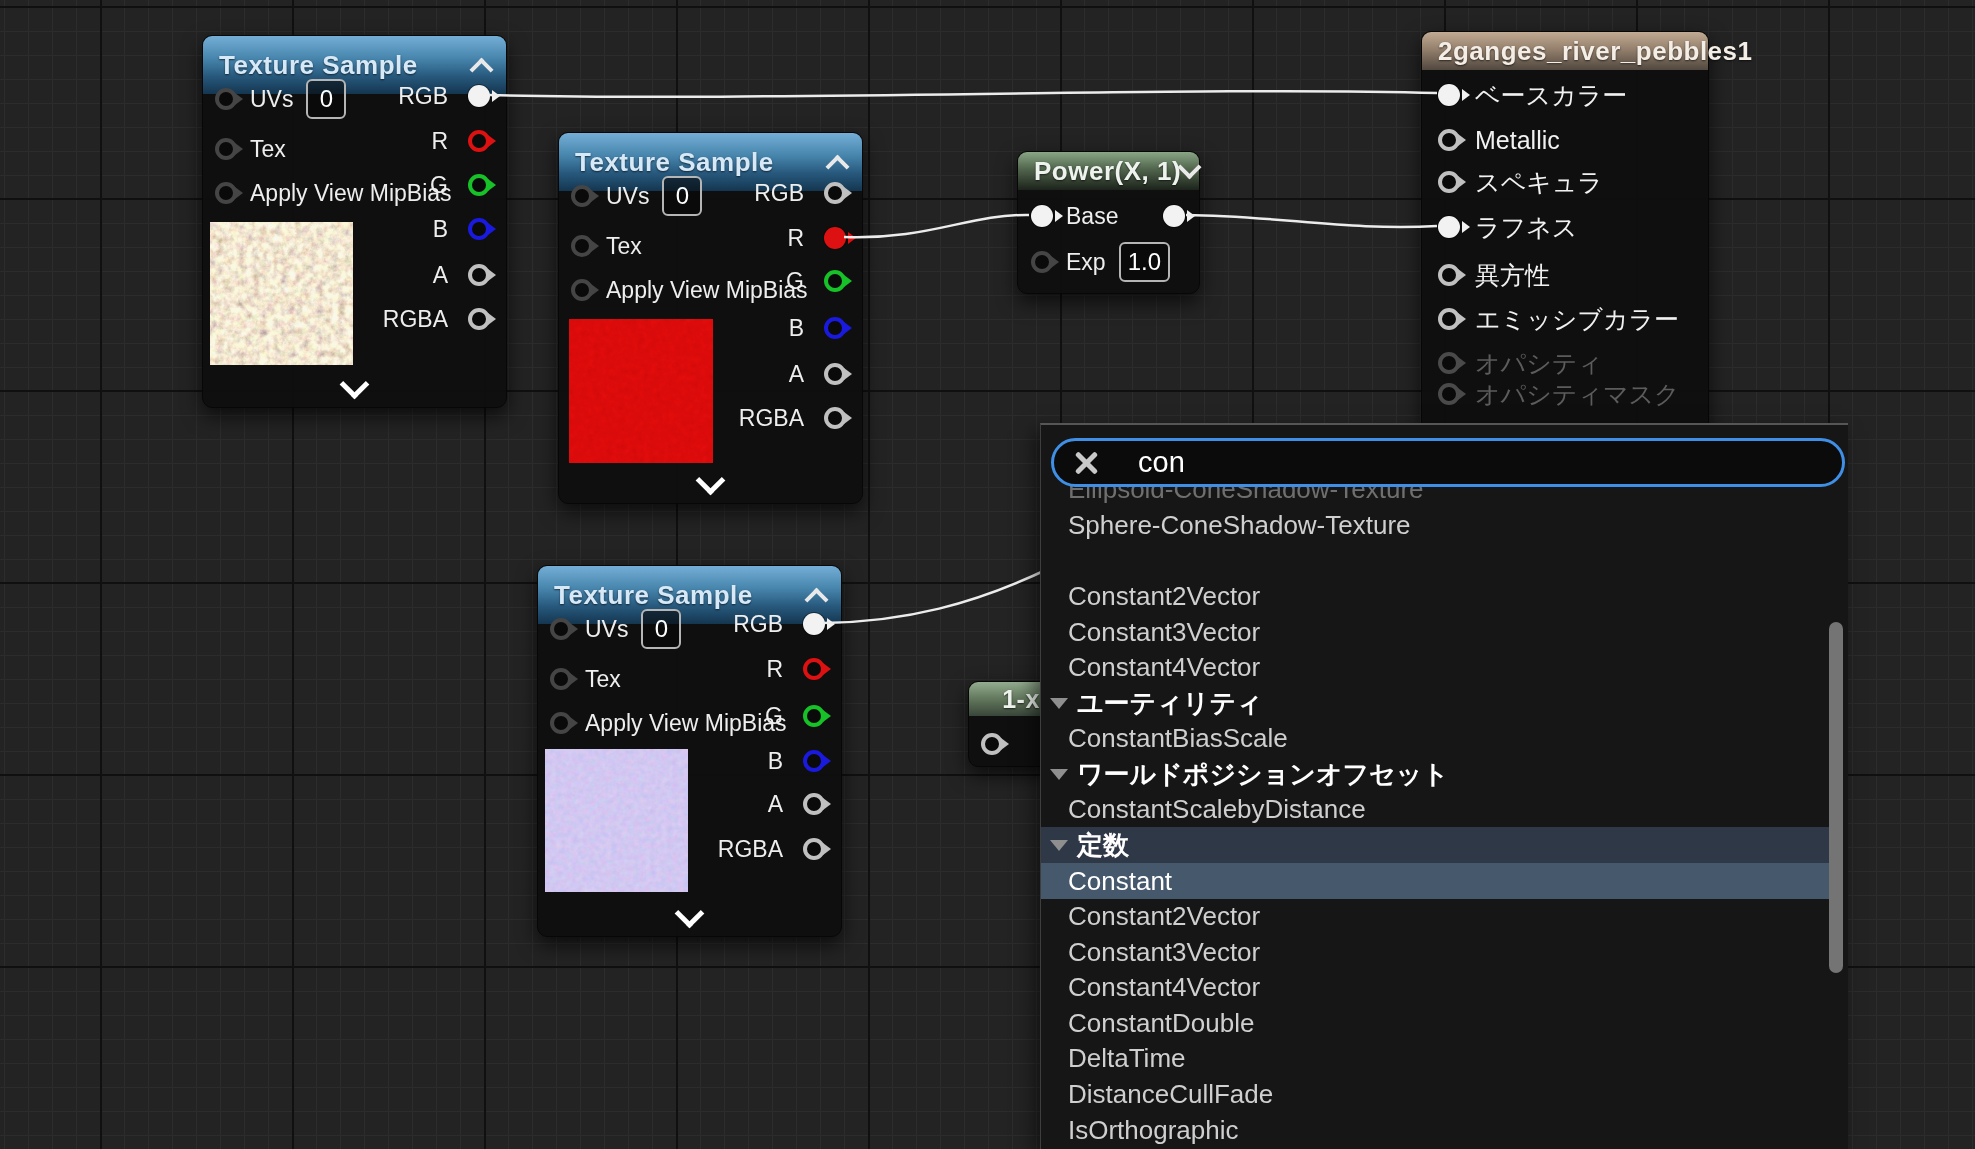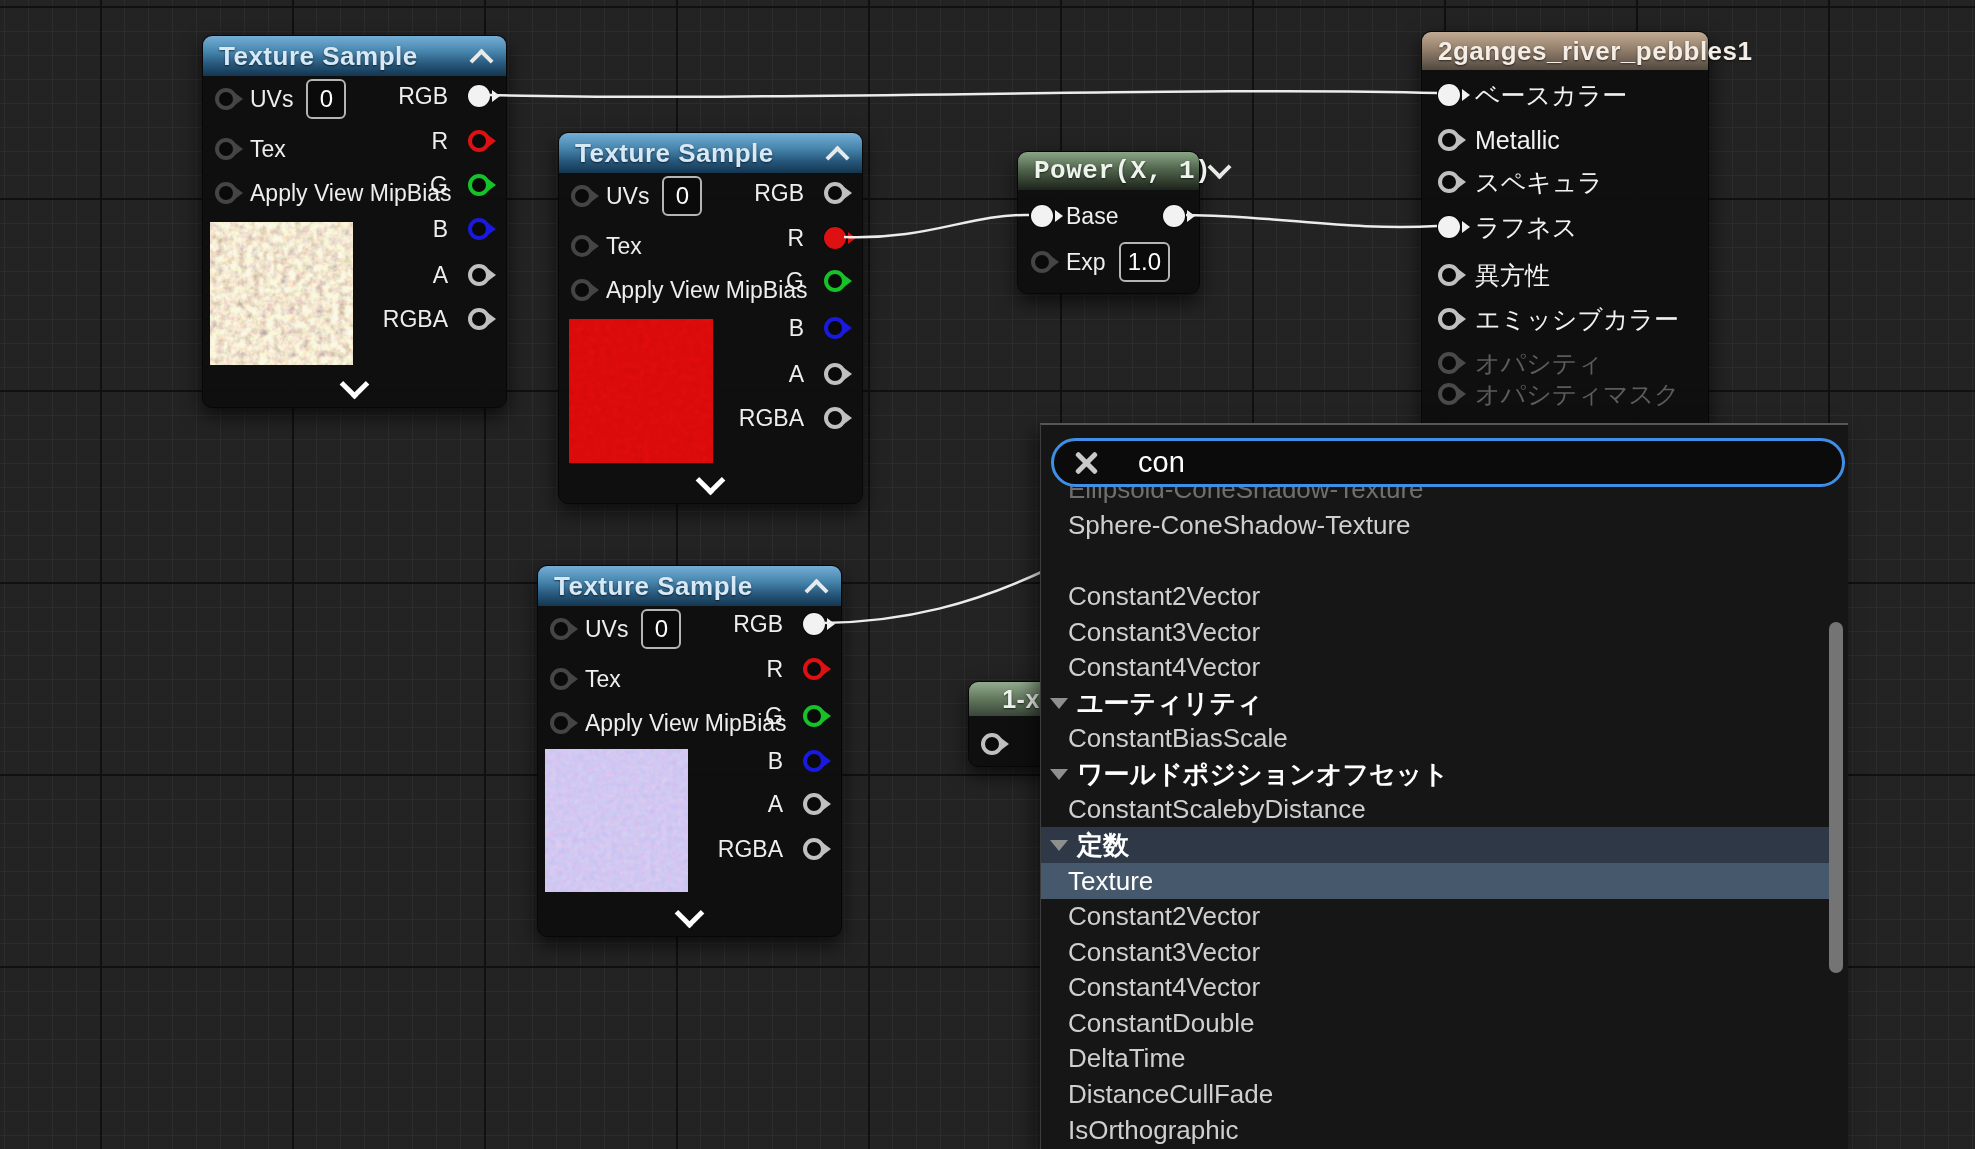--- a/index.html
+++ b/index.html
@@ -10,28 +10,28 @@
       linear-gradient(90deg,#101010 2px,transparent 2px),
       linear-gradient(0deg,#101010 2px,transparent 2px),
       linear-gradient(90deg,#2c2c2c 1px,transparent 1px),
       linear-gradient(0deg,#2c2c2c 1px,transparent 1px);
     background-size:192px 192px,192px 192px,24px 24px,24px 24px;
     background-position:100px 0,0 8px,4px 0,0 8px;}
 
   
   .node{position:absolute;background:rgba(14,14,14,0.94);border:1px solid #070707;
     border-radius:10px;box-shadow:0 8px 20px rgba(0,0,0,.65);z-index:2;}
-  .hdr{position:absolute;left:0;top:0;right:0;height:40px;border-radius:9px 9px 0 0;
+  .hdr{position:absolute;left:0;top:0;right:0;height:58px;border-radius:9px 9px 0 0;
     display:flex;align-items:center;padding:0 16px;box-sizing:border-box;}
   .hdr-title{flex:1;font-weight:bold;font-size:26px;letter-spacing:.5px;
     text-shadow:0 1px 2px rgba(0,0,0,.6);white-space:nowrap;}
   .tex-hdr{background:linear-gradient(180deg,#74aed6 0%,#4886ae 38%,#27587c 70%,#143650 100%);}
   .tex-hdr .hdr-title{color:#d7e9f6;}
   .pow-hdr{background:linear-gradient(180deg,#8aa686 0%,#51654d 45%,#1c231b 100%);height:38px;}
-  .pow-hdr .hdr-title{color:#eef3ee;font-family:Liberation Mono, monospace;}
+  .pow-hdr .hdr-title{color:#eef3ee;}
   .mat-hdr{background:linear-gradient(180deg,#c2ab93 0%,#94806d 45%,#51483f 100%);height:38px;}
   .mat-hdr .hdr-title{color:#f4eee6;}
   .omx-hdr{background:linear-gradient(180deg,#93ac8f 0%,#5d7258 55%,#39463a 100%);height:34px;padding:0 10px;justify-content:center;}
   .omx-hdr .hdr-title{flex:none;color:#eef3ee;font-size:25px;}
 
   .chev{width:13px;height:13px;border-right:4px solid #e9e9e9;border-bottom:4px solid #e9e9e9;flex:none;}
   .chev.up{transform:rotate(-135deg) translate(-3px,-3px);}
   .chev.down{transform:rotate(45deg) translate(-3px,-3px);}
   .bot-chev{position:absolute;left:50%;margin-left:-11px;width:16px;height:16px;
     border-right:5px solid #fff;border-bottom:5px solid #fff;transform:rotate(45deg);}
@@ -375,21 +375,21 @@
         <span class="mlabel">ワールドポジションオフセット</span>
       </div>
     <div class="mrow" style="top:366px">
         <span class="mlabel">ConstantScalebyDistance</span>
       </div>
     <div class="mrow category cat-hl" style="top:402px">
         <span class="tri"></span>
         <span class="mlabel">定数</span>
       </div>
     <div class="mrow selected" style="top:438px">
-        <span class="mlabel">Texture</span>
+        <span class="mlabel">Constant</span>
       </div>
     <div class="mrow" style="top:473px">
         <span class="mlabel">Constant2Vector</span>
       </div>
     <div class="mrow" style="top:509px">
         <span class="mlabel">Constant3Vector</span>
       </div>
     <div class="mrow" style="top:544px">
         <span class="mlabel">Constant4Vector</span>
       </div>

